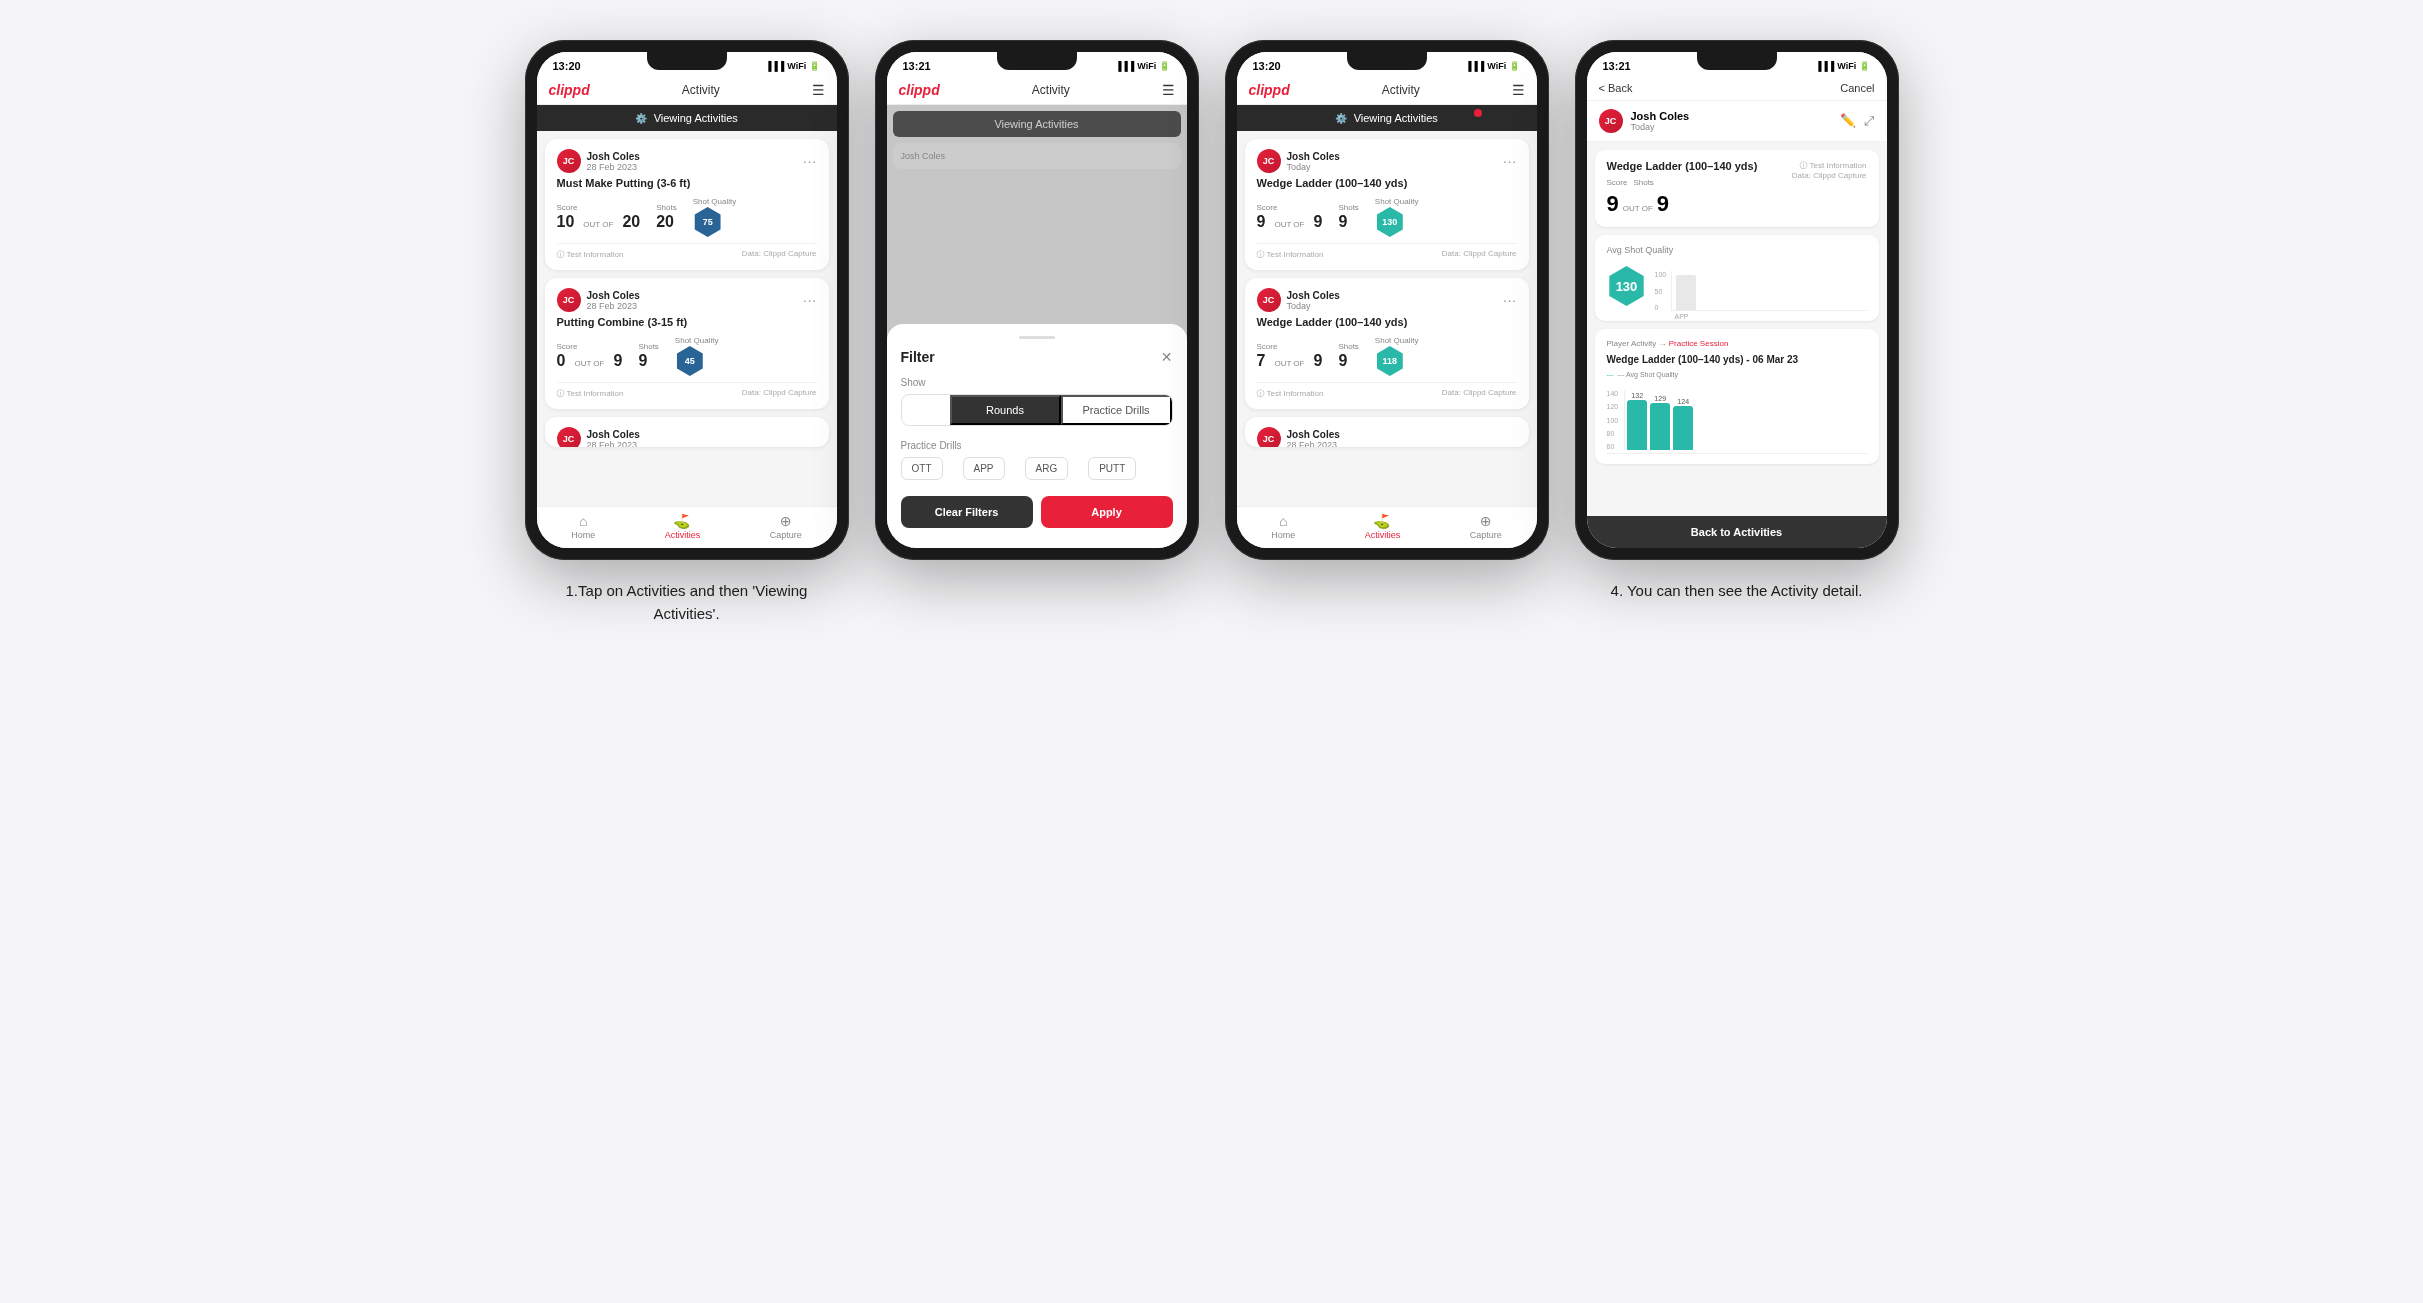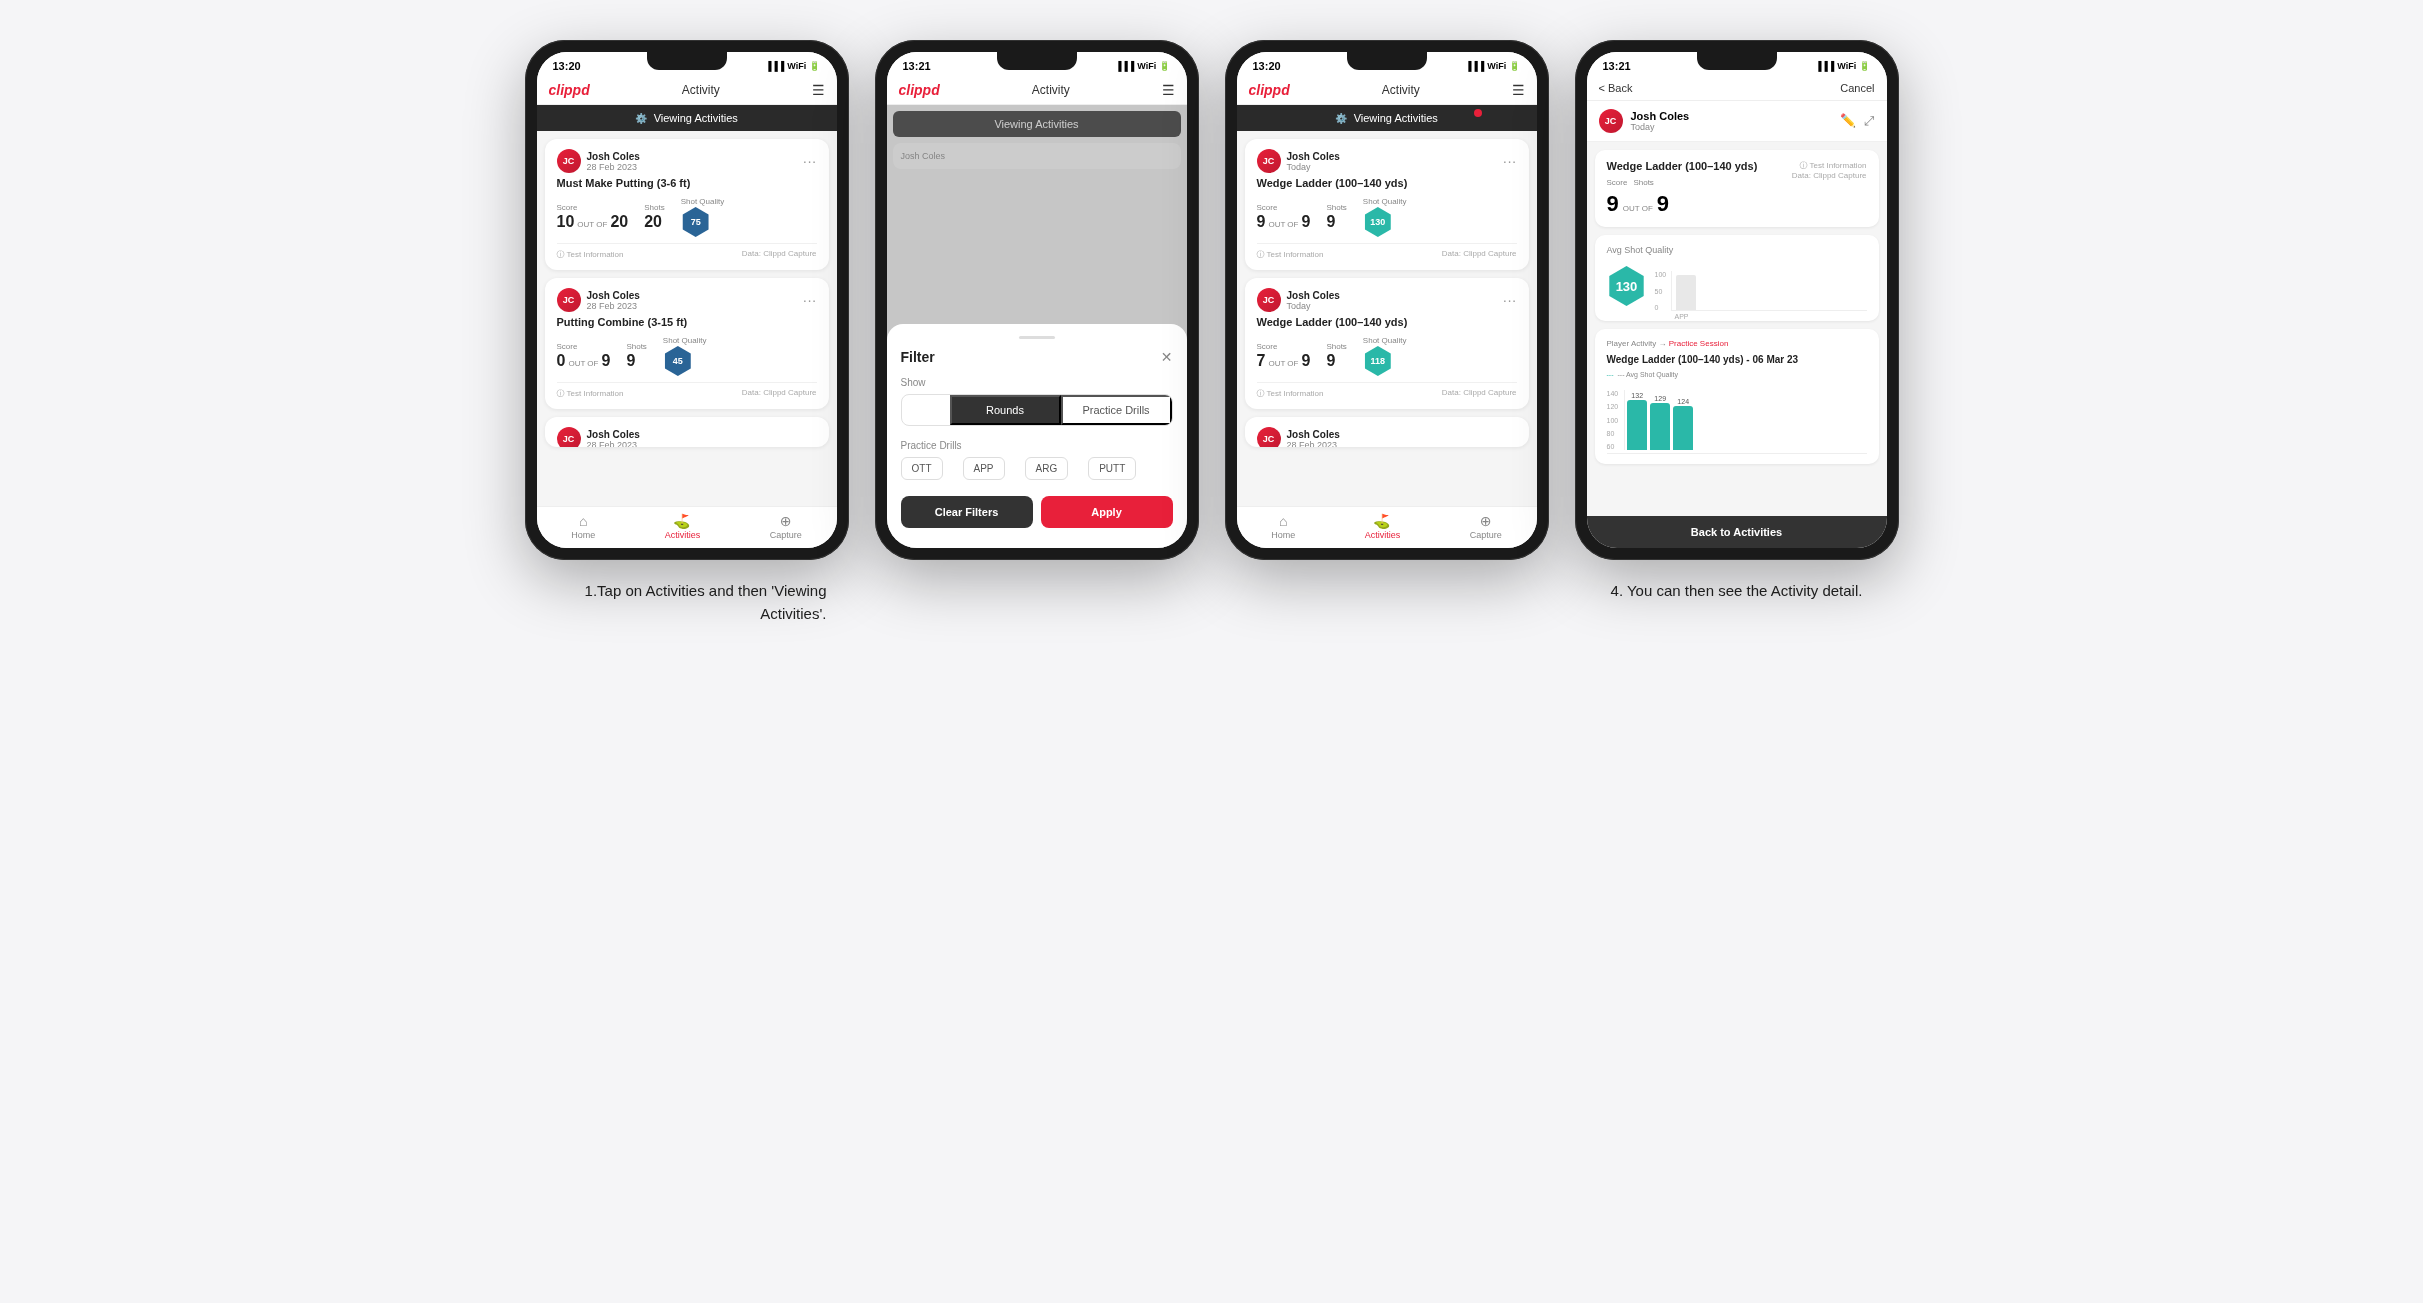--- a/index.html
+++ b/index.html
@@ -184,21 +184,21 @@
       display: flex;
       gap: 16px;
       align-items: center;
       margin-bottom: 6px;
     }
     .stat-group { display: flex; flex-direction: column; gap: 1px; }
     .stat-label { font-size: 8px; color: #888; }
     .stat-value-row {
       display: flex;
       align-items: baseline;
-      gap: 3px;
+      gap: 9px;
     }
     .stat-big { font-size: 16px; font-weight: 700; color: #222; }
     .stat-of { font-size: 8px; color: #888; }
     .stat-med { font-size: 16px; font-weight: 700; color: #222; }
     .hexagon {
       width: 30px;
       height: 30px;
       background: #2a6496;
       clip-path: polygon(50% 0%, 93% 25%, 93% 75%, 50% 100%, 7% 75%, 7% 25%);
       display: flex;
@@ -422,21 +422,21 @@
       text-align: center;
       padding: 10px;
       font-size: 11px;
       font-weight: 600;
       cursor: pointer;
       flex-shrink: 0;
     }
 
     
     .step-description {
-      text-align: right;
+      text-align: center;
       max-width: 280px;
       line-height: 1.5;
     }
     .step-description p {
       font-size: 15px;
       color: #222;
       font-weight: 400;
     }
   </style>
 </head>

